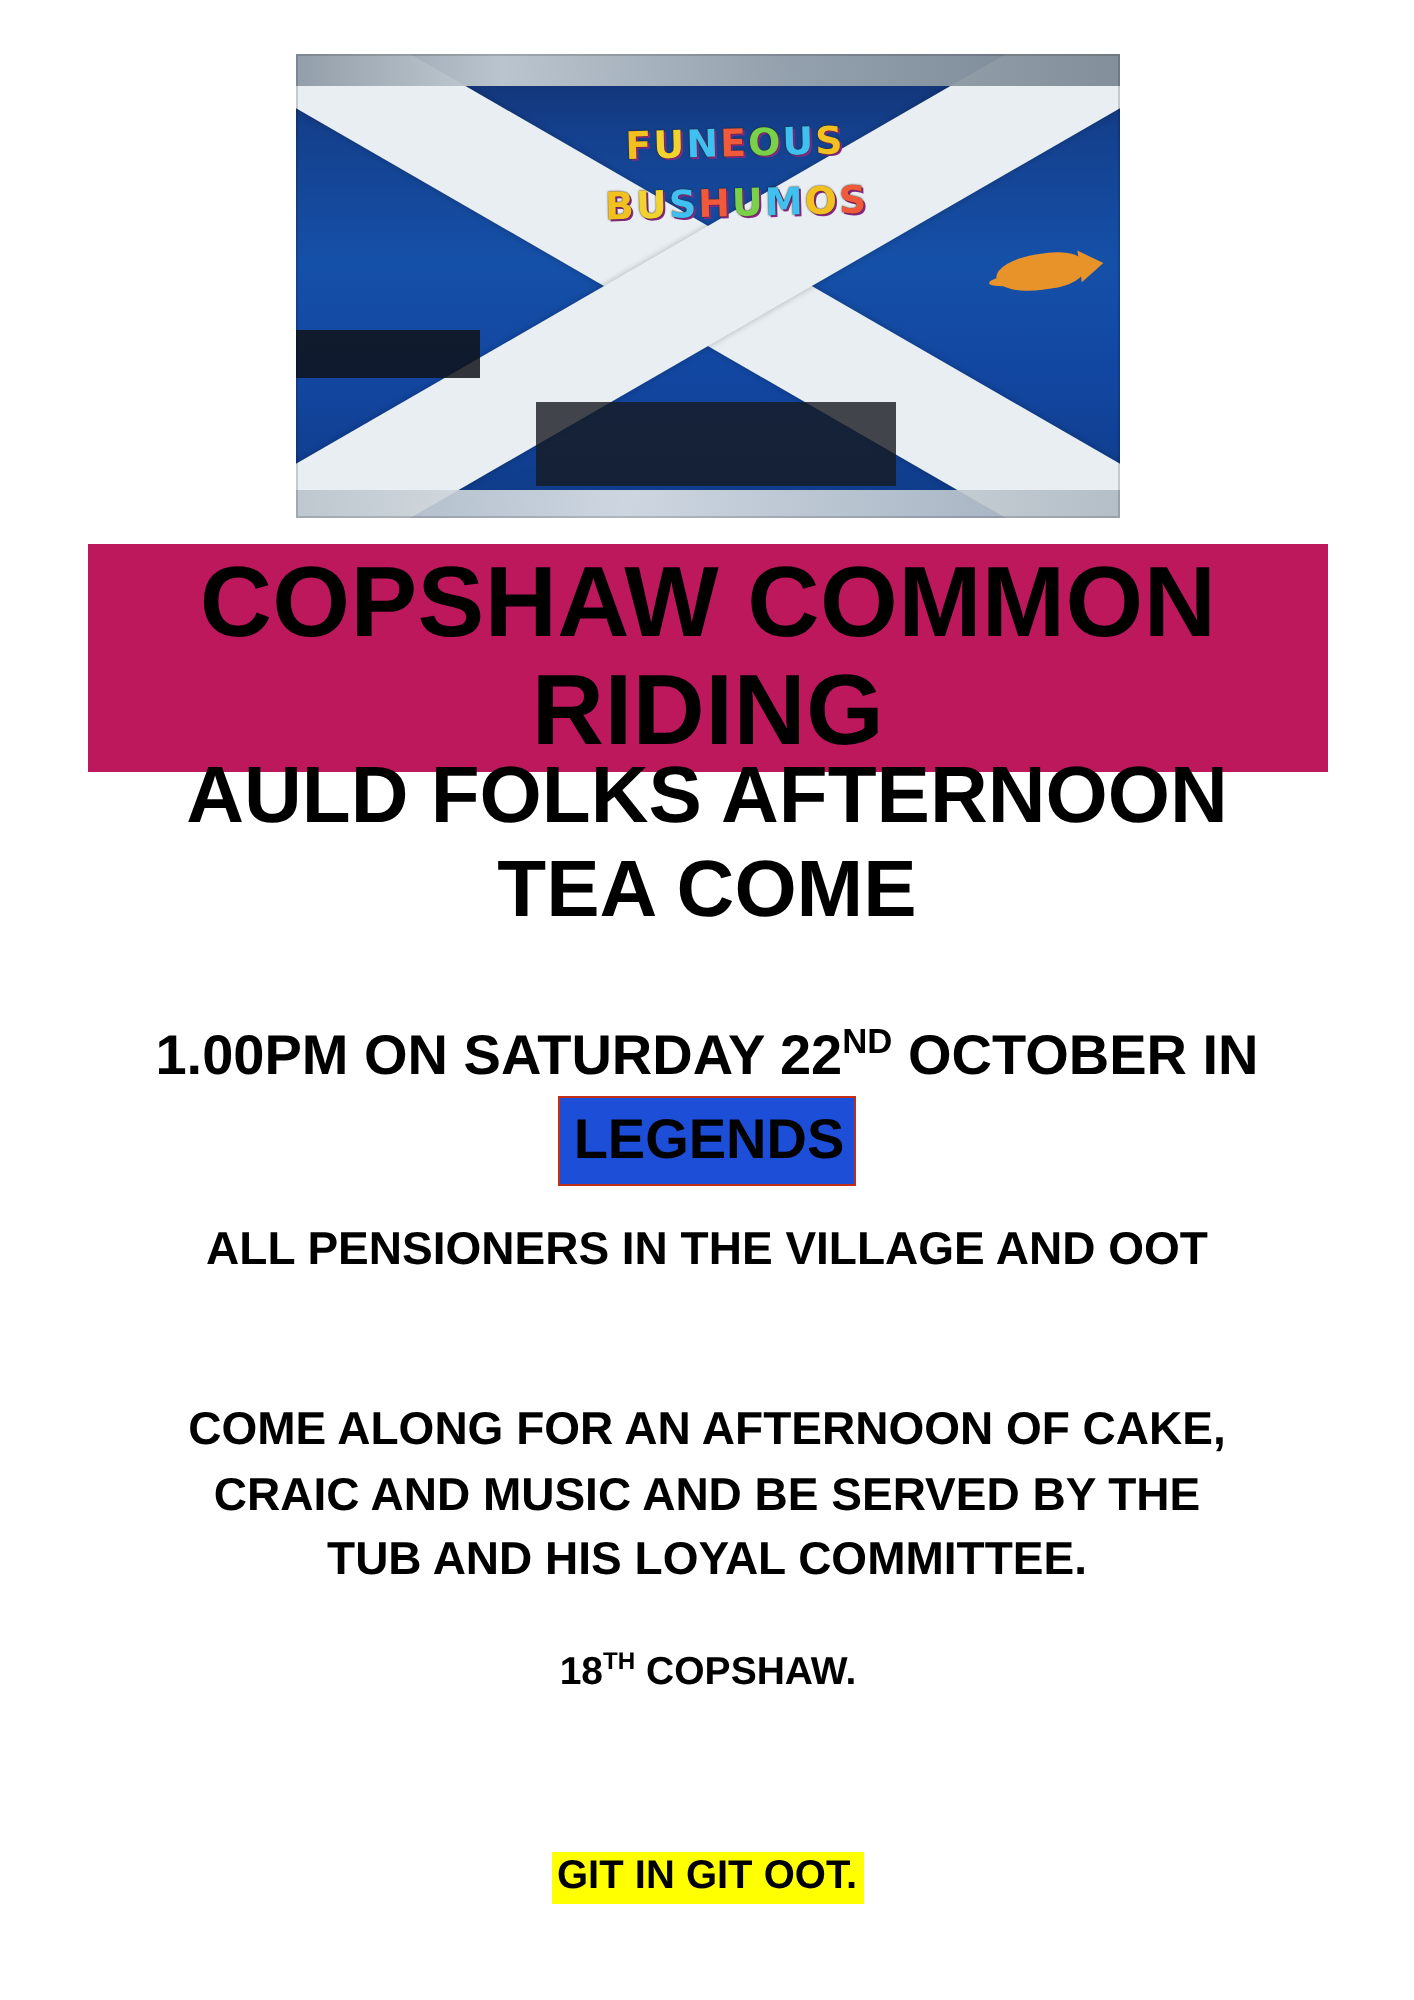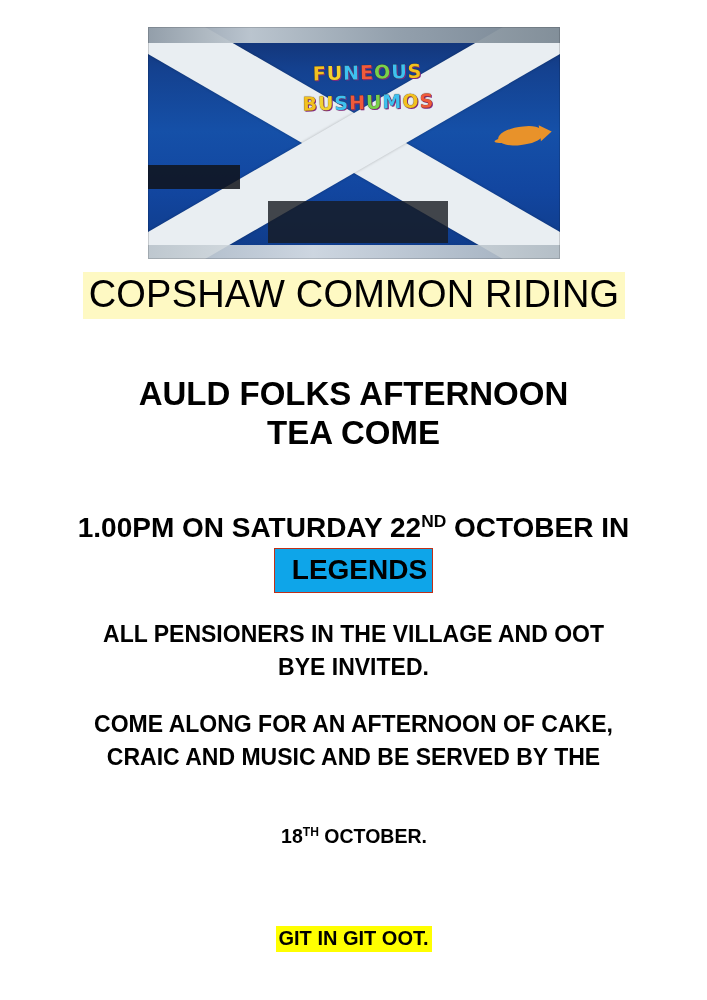--- a/index.html
+++ b/index.html
@@ -147,72 +147,71 @@
 
   
   .title-bar {
     position: absolute;
     left: 44px;
     top: 272px;
     width: 620px;
     text-align: center;
   }
   .title-bar .hl {
-    background: #fef9c3;
-    font-size: 38px;
-    font-weight: normal;
+    background: #be185d;
+    font-size: 50px;
+    font-weight: bold;
     letter-spacing: 0.2px;
     padding: 2px 6px 4px 6px;
     line-height: 1.08;
     display: inline-block;
   }
 
   .headline {
     position: absolute;
     left: 40px;
     top: 375px;
     width: 627px;
     text-align: center;
-    font-size: 33px;
+    font-size: 40px;
     font-weight: bold;
     line-height: 1.18;
   }
 
   .when {
     position: absolute;
     left: 40px;
     top: 508px;
     width: 627px;
     text-align: center;
     font-size: 28px;
     font-weight: bold;
     line-height: 1.42;
   }
   .venue {
-    background: #0ea5e9;
+    background: #1d4ed8;
     color: #000;
-    padding: 1px 5px 2px 17px;
+    padding: 1px 5px 2px 7px;
     display: inline-block;
     border: 1px solid #c03018;
   }
   sup {
     font-size: 0.62em;
     vertical-align: super;
     line-height: 0;
   }
 
   .para {
     position: absolute;
     left: 40px;
     width: 627px;
     text-align: center;
     font-size: 23px;
     font-weight: bold;
     line-height: 1.42;
-    margin-top: 10px;
   }
   .p-invite { top: 608px; }
   .p-come   { top: 698px; text-align: center; }
 
   .names {
     position: absolute;
     left: 34px;
     top: 823px;
     width: 640px;
     text-align: center;
@@ -270,31 +269,31 @@
     <div>
       <span>1.00PM ON SATURDAY 22</span><sup>ND</sup><span> OCTOBER IN</span>
     </div>
     <div>
       <span class="venue">LEGENDS</span>
     </div>
   </div>
 
   <div class="para p-invite">
     <div>ALL PENSIONERS IN THE VILLAGE AND OOT</div>
-    <div>BYE INVITED.</div>
   </div>
 
   <div class="para p-come">
     <div>COME ALONG FOR AN AFTERNOON OF CAKE,</div>
     <div>CRAIC AND MUSIC AND BE SERVED BY THE</div>
+    <div>TUB AND HIS LOYAL COMMITTEE.</div>
   </div>
 
   <div class="names">
     <div>
-      <span>18</span><sup>TH</sup><span> OCTOBER.</span>
+      <span>18</span><sup>TH</sup><span> COPSHAW.</span>
     </div>
   </div>
 
   <div class="footer">
     <span class="hl">GIT IN GIT OOT.</span>
   </div>
 
 </div>
 
 </body></html>

